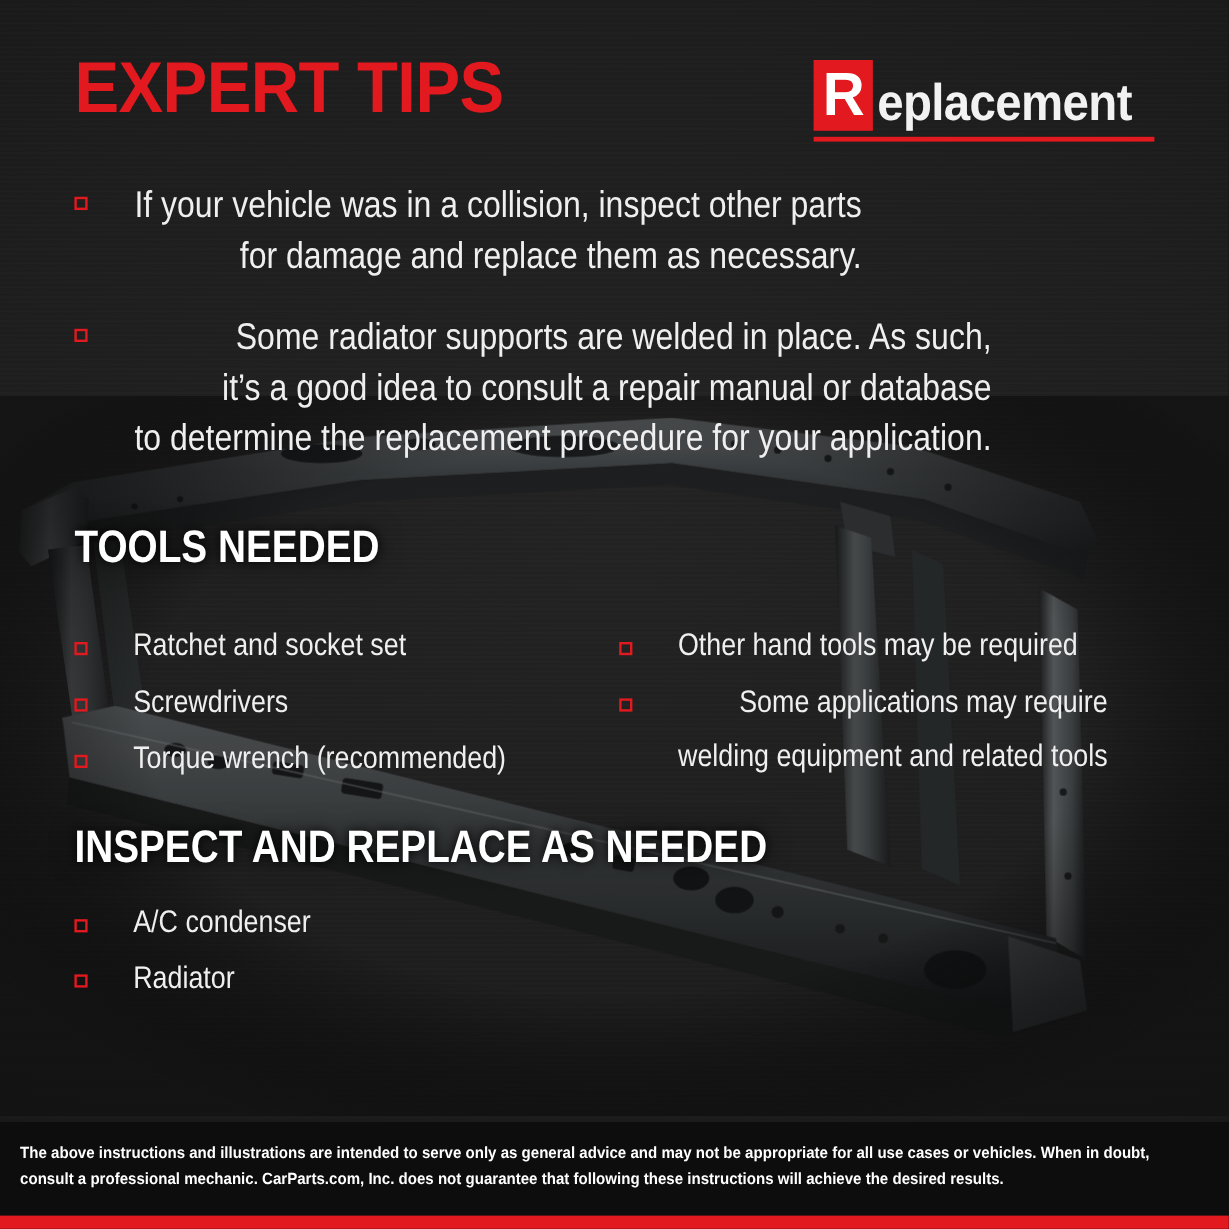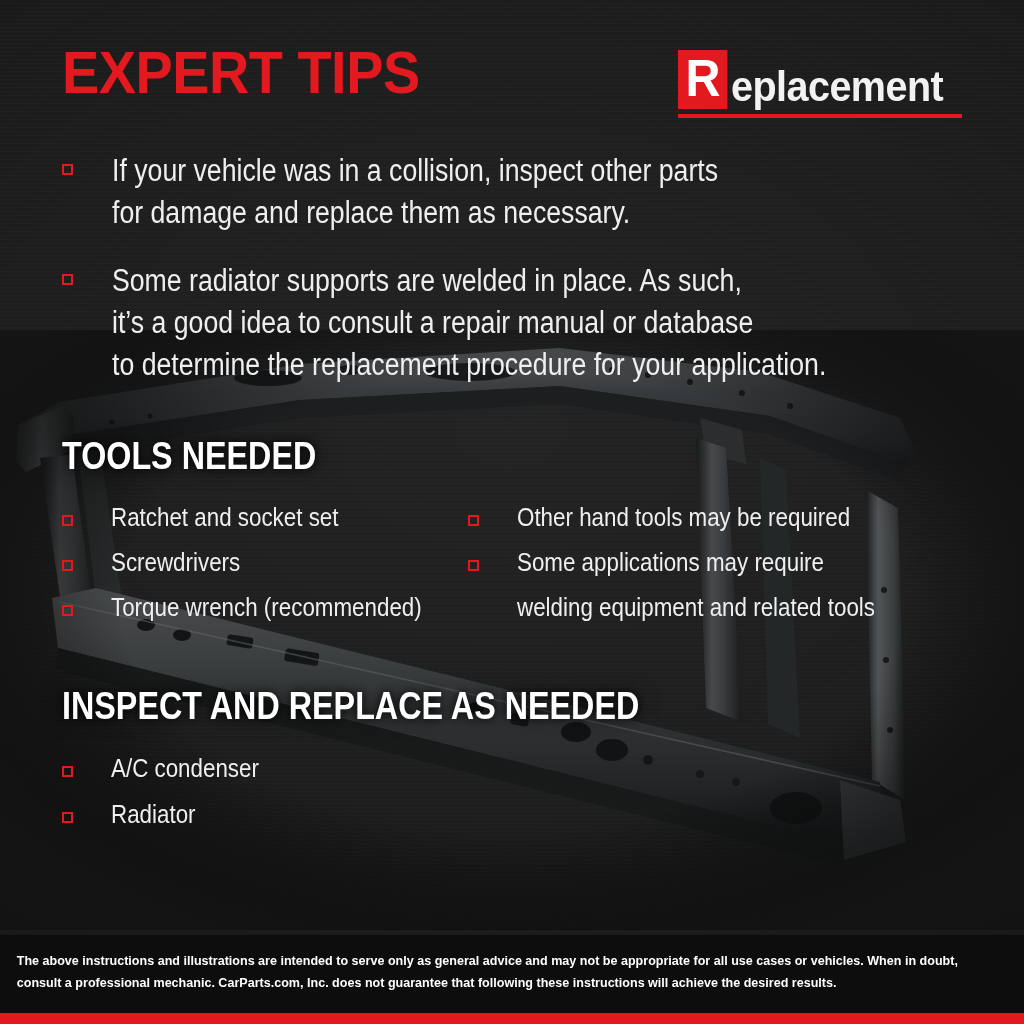--- a/index.html
+++ b/index.html
@@ -50,21 +50,21 @@
   .logo-word{
     color:#f2f2f2; font-weight:bold; font-size:43px; line-height:54px;
     padding-top:9px; margin-left:2px;
     letter-spacing:-0.6px;
     transform:scaleX(0.92); transform-origin:left center;
     font-family:"Liberation Sans", sans-serif;
   }
   .logo-underline{ height:4px; background:#e2191f; width:100%; margin-top:1px; }
 
   
-  .blk{ position:absolute; }
+  .blk{ position:absolute;text-align:right; }
   .li{ display:flex; align-items:flex-start; }
   .sq{
     flex:0 0 auto;
     width:11px; height:11px;
     border:2px solid #e2191f;
     background:transparent;
   }
   .li-txt{
     color:#efefef;
     font-family:"Liberation Sans", sans-serif;
@@ -90,22 +90,22 @@
     font-size:38px; line-height:40px; letter-spacing:0px;
     transform:scaleX(0.85); transform-origin:left center;
     white-space:nowrap;
     text-shadow:0 0 9px rgba(0,0,0,.85), 0 0 22px rgba(0,0,0,.7);
   }
   #h-tools{ top:436px; }
   #h-inspect{ top:686px; }
 
   
   #tools-l{ left:62px; top:504px; width:430px; }
-  #tools-r{ left:468px; top:504px; width:500px; }
-  .tools .li{ margin-bottom:18px; }
+  #tools-r{ left:516px; top:504px; width:500px; }
+  .tools .li{ margin-bottom:18px;margin-top:20px; }
   .tools .sq{ margin-top:11px; }
   .tools .li-txt{
     font-size:26px; line-height:27px; margin-left:38px;
     transform:scaleX(0.86);
   }
   .tools .li-txt .l2{ display:block; margin-top:18px; }
 
   
   #inspect{ left:62px; top:755px; width:500px; }
   #inspect .li{ margin-bottom:19px; }

